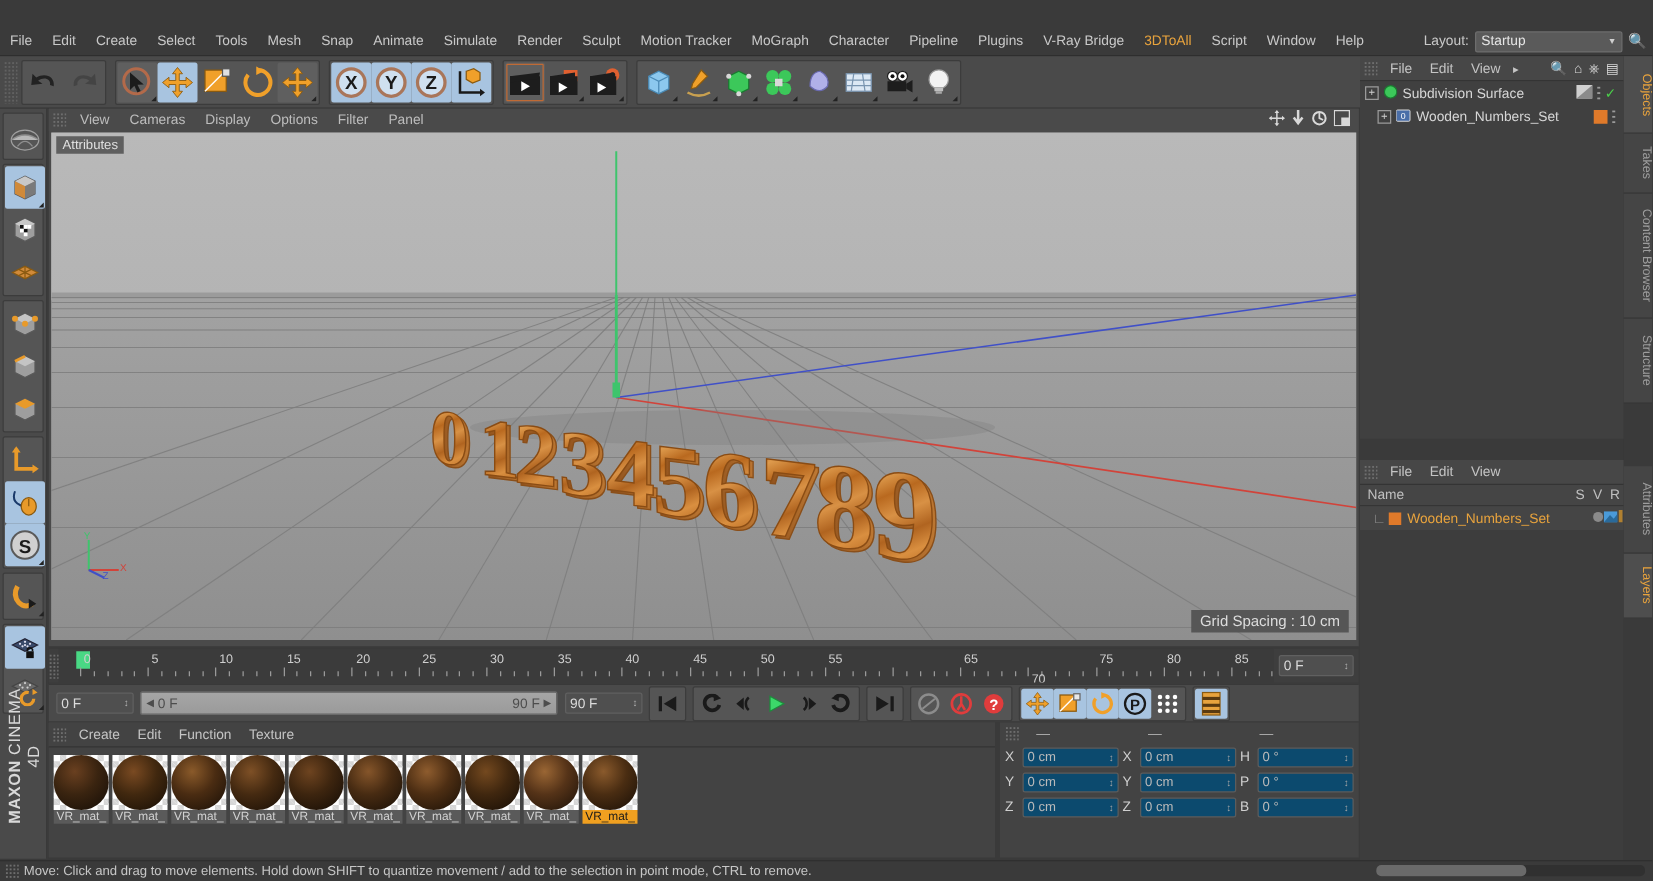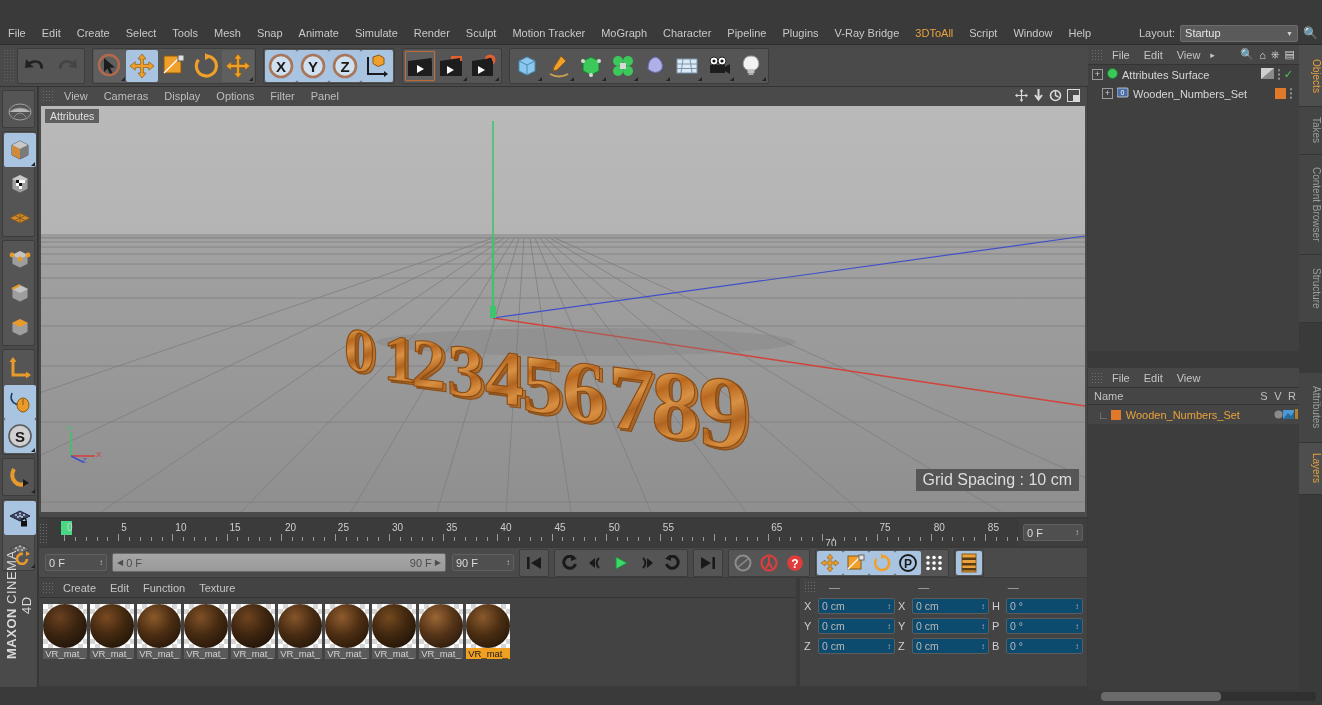--- a/index.html
+++ b/index.html
@@ -76,22 +76,22 @@
   .vp-wrap { position:absolute; left:39px; top:87px; width:1048px; height:430px; background:#4a4a4a; }
   .vp-menu { height:18px; display:flex; align-items:center; background:#4a4a4a; }
   .vp-menu .mi { padding:0 8px; font-size:11px; color:#bdbdbd; }
   .vp-menu .grip2 { width:11px; height:12px; margin:0 3px;
     background-image:radial-gradient(#6e6e6e 1px, transparent 1px); background-size:3px 3px; }
   .vp-navicons { margin-left:auto; display:flex; gap:5px; padding-right:7px; align-items:center; color:#d9d9d9; }
   .vp { position:absolute; left:2px; top:19px; width:1044px; height:406px; overflow:hidden;
     background:linear-gradient(#b4b4b4 0%, #b9b9b9 33%, #9e9e9e 33.2%, #8e8e8e 100%); }
   .vp-label { position:absolute; left:4px; top:3px; background:#5f5f5f; color:#e0e0e0;
     font-size:10.5px; padding:1px 5px; }
-  .grid-badge { position:absolute; right:6px; bottom:21px; background:#565656; color:#dcdcdc;
-    font-size:16px; padding:2px 7px; }
+  .grid-badge { position:absolute; right:6px; bottom:6px; background:#565656; color:#dcdcdc;
+    font-size:12px; padding:2px 7px; }
   .axis-gizmo { position:absolute; left:22px; bottom:48px; width:40px; height:40px; }
 
   
   .rightcol { position:absolute; left:1088px; top:45px; width:211px; height:645px; background:#3a3a3a; }
   .panelbar { height:20px; display:flex; align-items:center; background:#474747;
     border-bottom:1px solid #343434; }
   .panelbar .grip2 { width:11px; height:12px; margin:0 3px;
     background-image:radial-gradient(#6e6e6e 1px, transparent 1px); background-size:3px 3px; }
   .panelbar .mi { padding:0 7px; font-size:11px; color:#c5c5c5; }
   .pb-icons { margin-left:auto; display:flex; gap:5px; padding-right:4px; align-items:center; color:#d6d6d6; font-size:11px; }
@@ -701,21 +701,21 @@
     </div>
 
     <div class="objtree">
       <div class="objrow">
         <span class="tw">+</span>
         <span style="margin-right:4px">
           <svg width="11" height="11" viewBox="0 0 11 11">
               <circle cx="5.5" cy="5.5" r="5" fill="#3cc85a" stroke="#1a7a30"></circle>
             </svg>
         </span>
-        <span class="nm">Attributes Surface</span>
+        <span class="nm">Subdivision Surface</span>
         <span class="tags">
           <span>
             <svg width="13" height="11" viewBox="0 0 13 11">
                 <rect x="0" y="0" width="13" height="11" fill="#cfcfcf"></rect>
                 <path d="M0 11 L13 0 L13 11 Z" fill="#8a8a8a"></path>
               </svg>
           </span>
           <span class="dots"></span>
           <span style="color:#4ad04a;font-size:11px">✓</span>
         </span>
@@ -1172,17 +1172,21 @@
         </span>
       <span class="clab">B</span>
       <span class="cfield">
           <span>0 °</span>
           <span class="sp">↕</span>
         </span>
     </div>
 
   </div>
 
+  <div class="statusbar">
+    <div class="grip2"></div>
+    <div class="statustext">Move: Click and drag to move elements. Hold down SHIFT to quantize movement / add to the selection in point mode, CTRL to remove.</div>
+  </div>
   <div class="hscroll">
       <i></i>
     </div>
 
 </div>
 
 </body></html>

